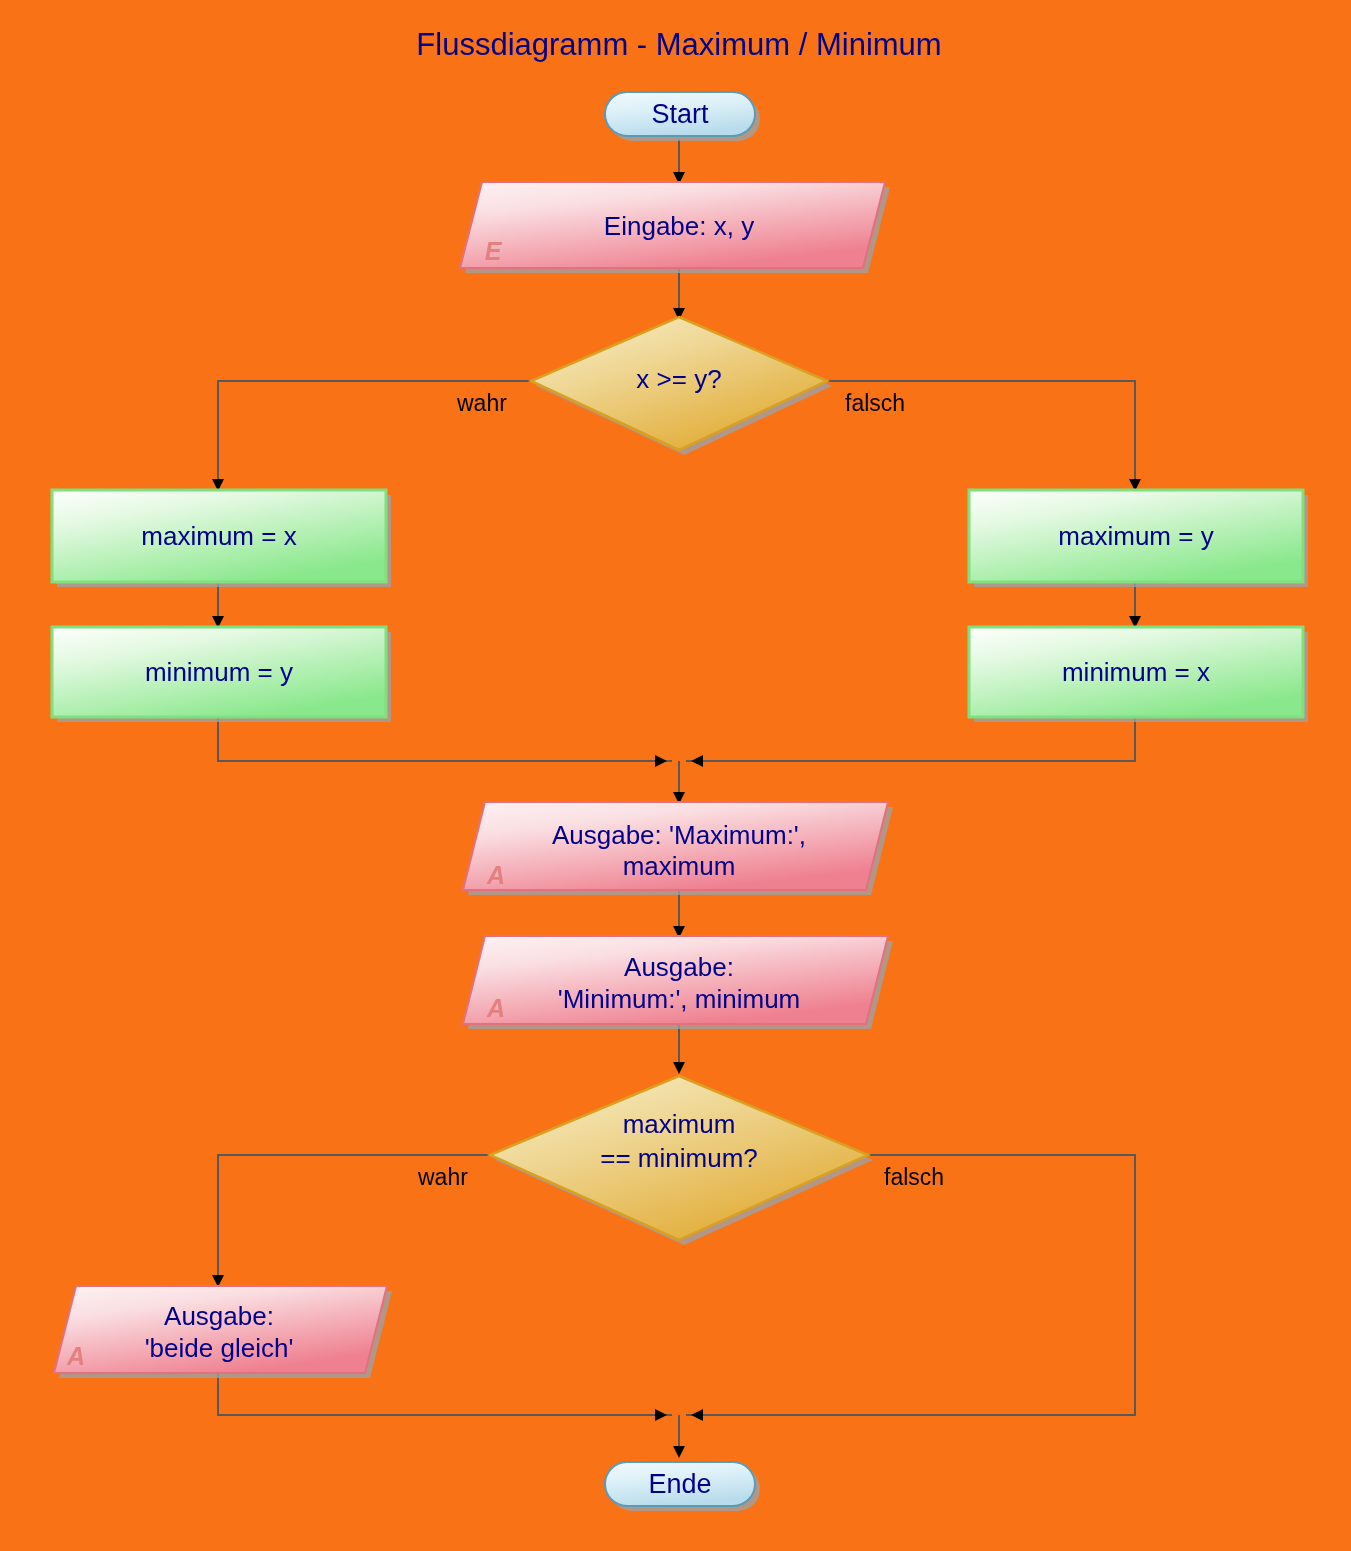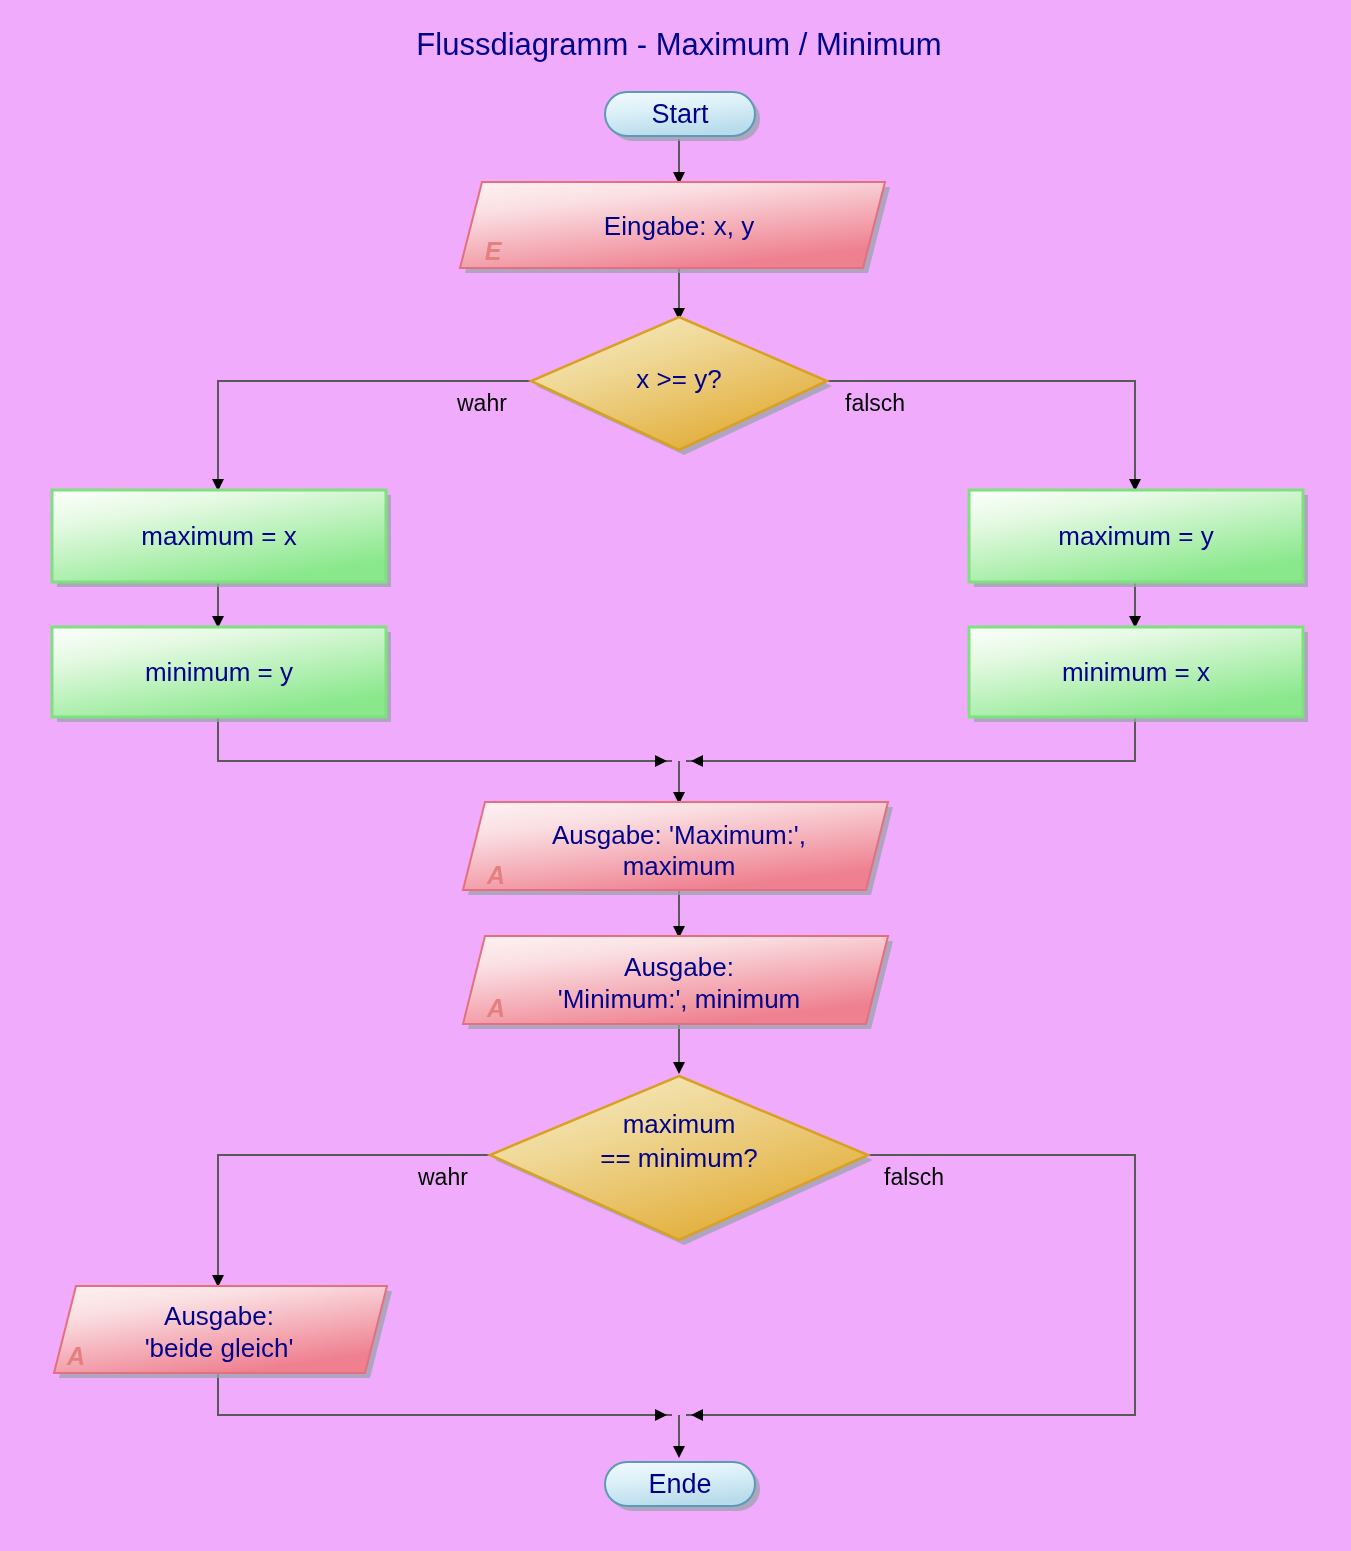--- a/index.html
+++ b/index.html
@@ -10,21 +10,21 @@
   body {
     width: 1351px;
     height: 1551px;
     font-family: "Liberation Sans", sans-serif;
     overflow: hidden;
   }
   #flowchart-root {
     position: relative;
     width: 1351px;
     height: 1551px;
-    background: #f0abfc;
+    background: #f97316;
   }
   svg#diagram {
     display: block;
     width: 1351px;
     height: 1551px;
   }
   .node-label {
     font-family: "Liberation Sans", sans-serif;
     font-size: 26px;
     fill: #00008b;

